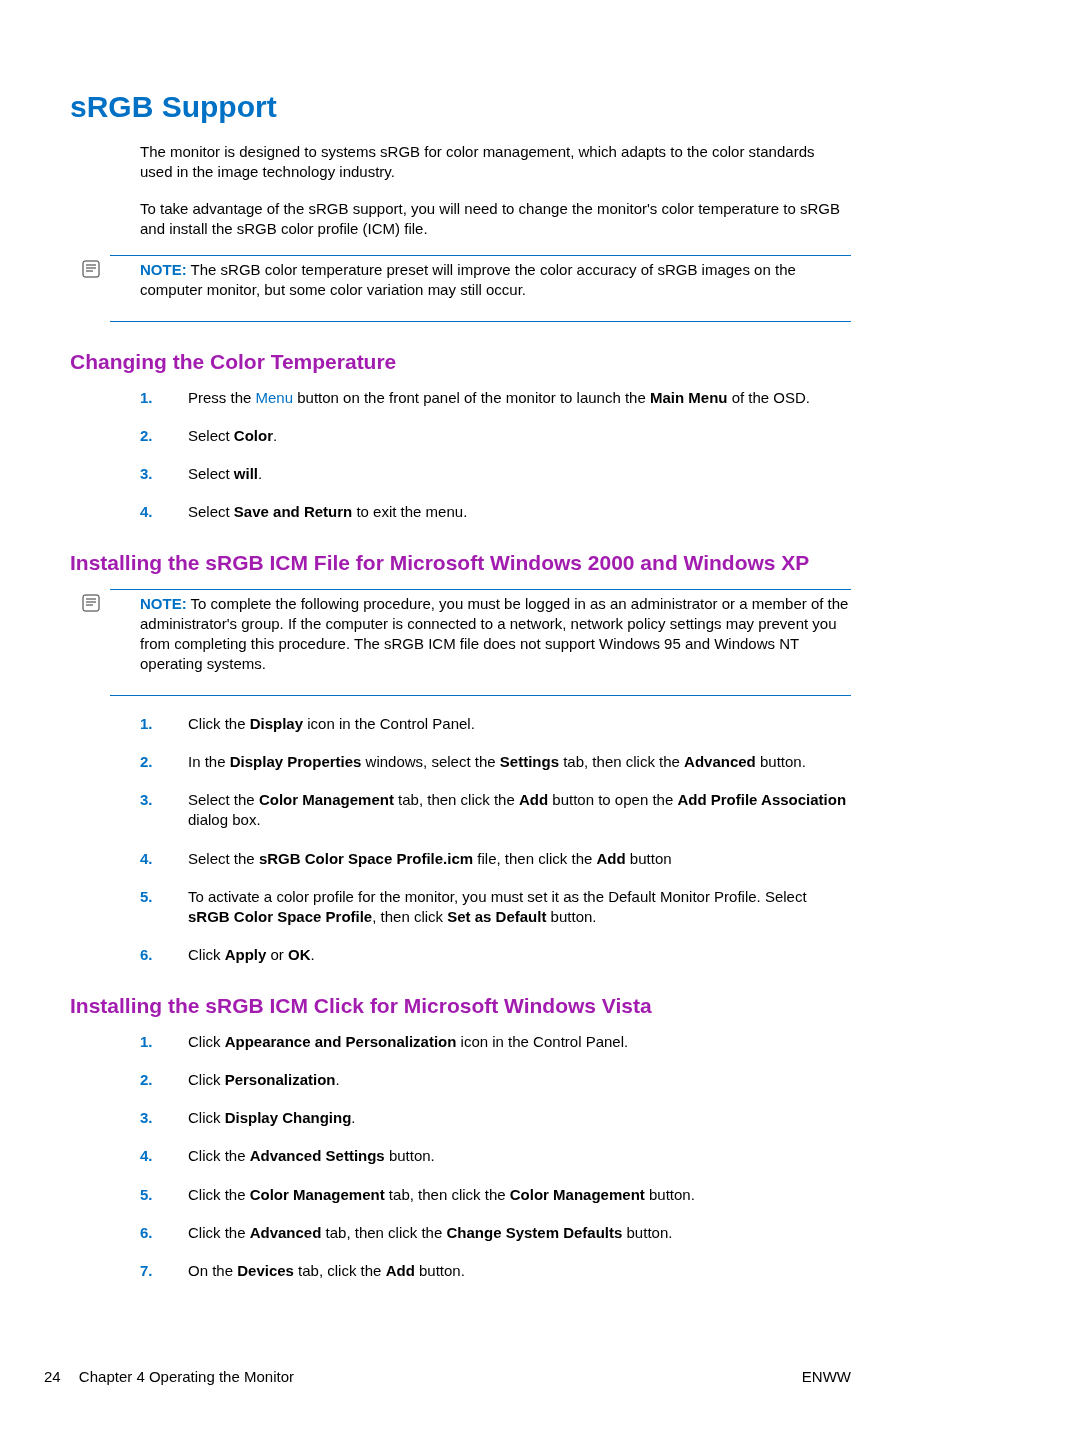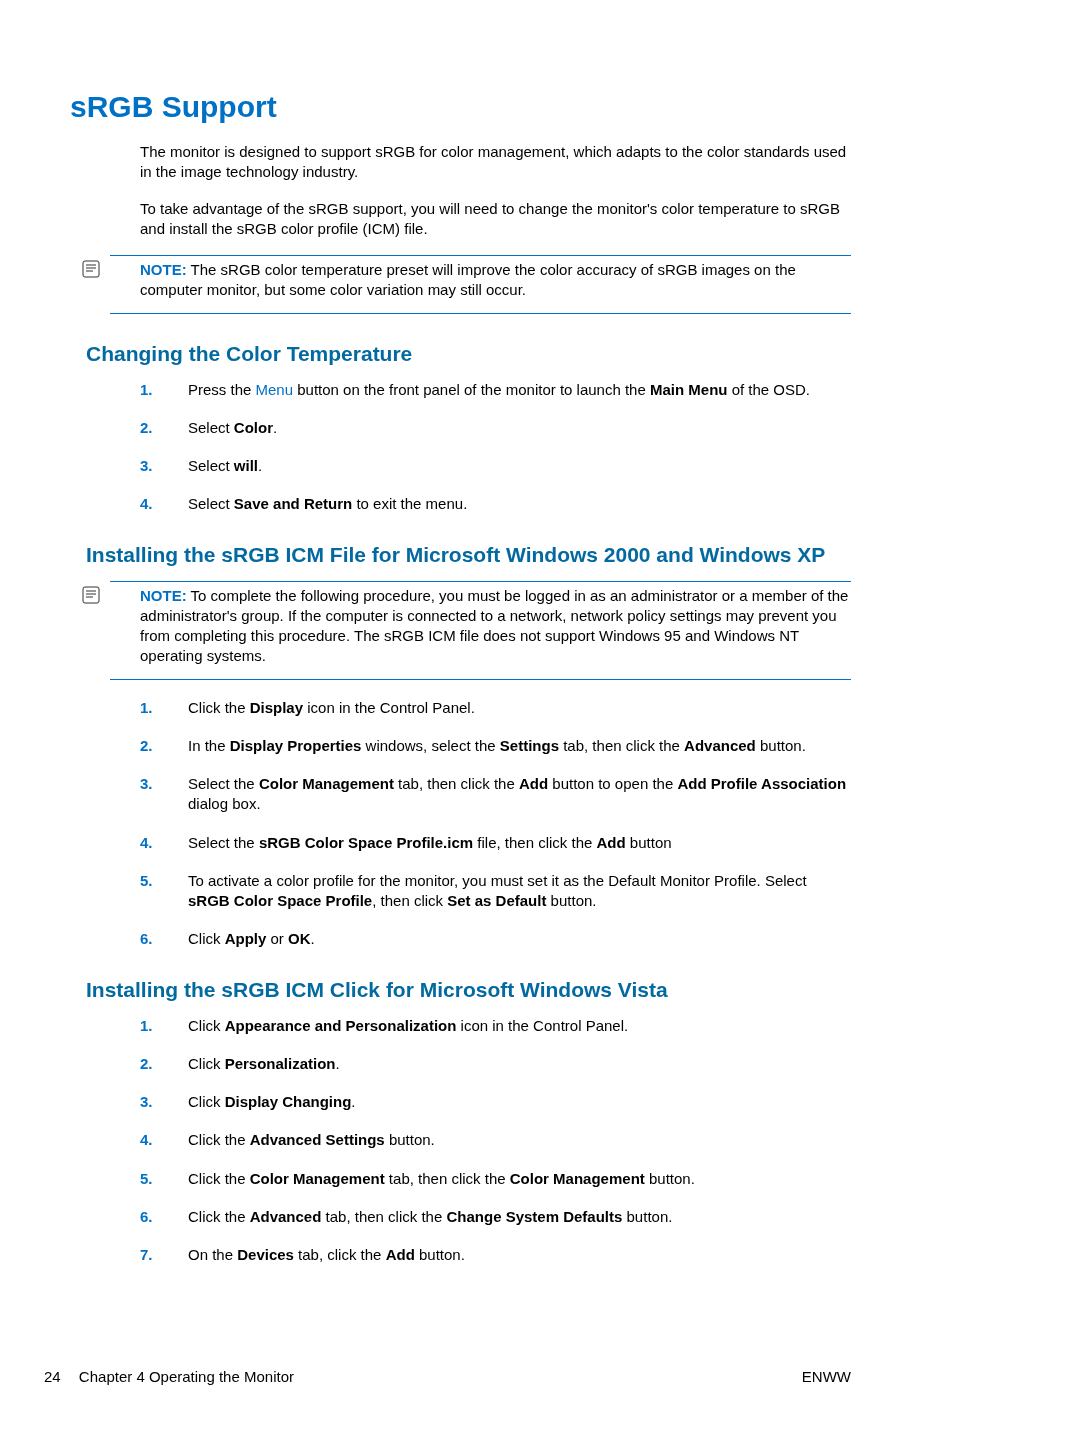--- a/index.html
+++ b/index.html
@@ -16,36 +16,36 @@
     box-sizing: border-box;
     position: relative;
   }
   h1.main-title {
     color: #0071c5;
     font-size: 30px;
     font-weight: bold;
     margin: 0 0 18px 0;
   }
   h2.section-title {
-    color: #0369a1;
+    color: #a21caf;
     font-size: 21px;
     font-weight: bold;
-    margin: 28px 0 14px 16px;
+    margin: 28px 0 14px 0;
   }
   .body-text {
     font-size: 15px;
     line-height: 1.35;
     margin: 0 0 16px 0;
     padding-left: 70px;
   }
   .note-box {
     margin: 0 0 18px 40px;
     border-top: 1px solid #0071c5;
     border-bottom: 1px solid #0071c5;
-    padding: 4px 0 12px 0;
+    padding: 4px 0 20px 0;
     font-size: 15px;
     line-height: 1.35;
     position: relative;
   }
   .note-icon {
     position: absolute;
     left: -28px;
     top: 4px;
     font-size: 16px;
     color: #333;
@@ -96,21 +96,21 @@
   .footer-left .page-num { margin-right: 14px; }
   strong, b { font-weight: bold; }
 </style>
 </head>
 <body>
 
 <div class="page">
 
   <h1 class="main-title">sRGB Support</h1>
 
-  <p class="body-text">The monitor is designed to support sRGB for color management, which adapts to the color standards used in the image technology industry.</p>
+  <p class="body-text">The monitor is designed to systems sRGB for color management, which adapts to the color standards used in the image technology industry.</p>
   <p class="body-text">To take advantage of the sRGB support, you will need to change the monitor's color temperature to sRGB and install the sRGB color profile (ICM) file.</p>
 
   <div class="note-box">
     <span class="note-icon">
       <svg width="18" height="18" viewBox="0 0 18 18">
           <rect x="1" y="1" width="16" height="16" fill="none" stroke="#333" stroke-width="1" rx="2"></rect>
           <path d="M4 5h10M4 8h10M4 11h7" stroke="#333" stroke-width="1"></path>
         </svg>
     </span>
     <div class="note-content">

